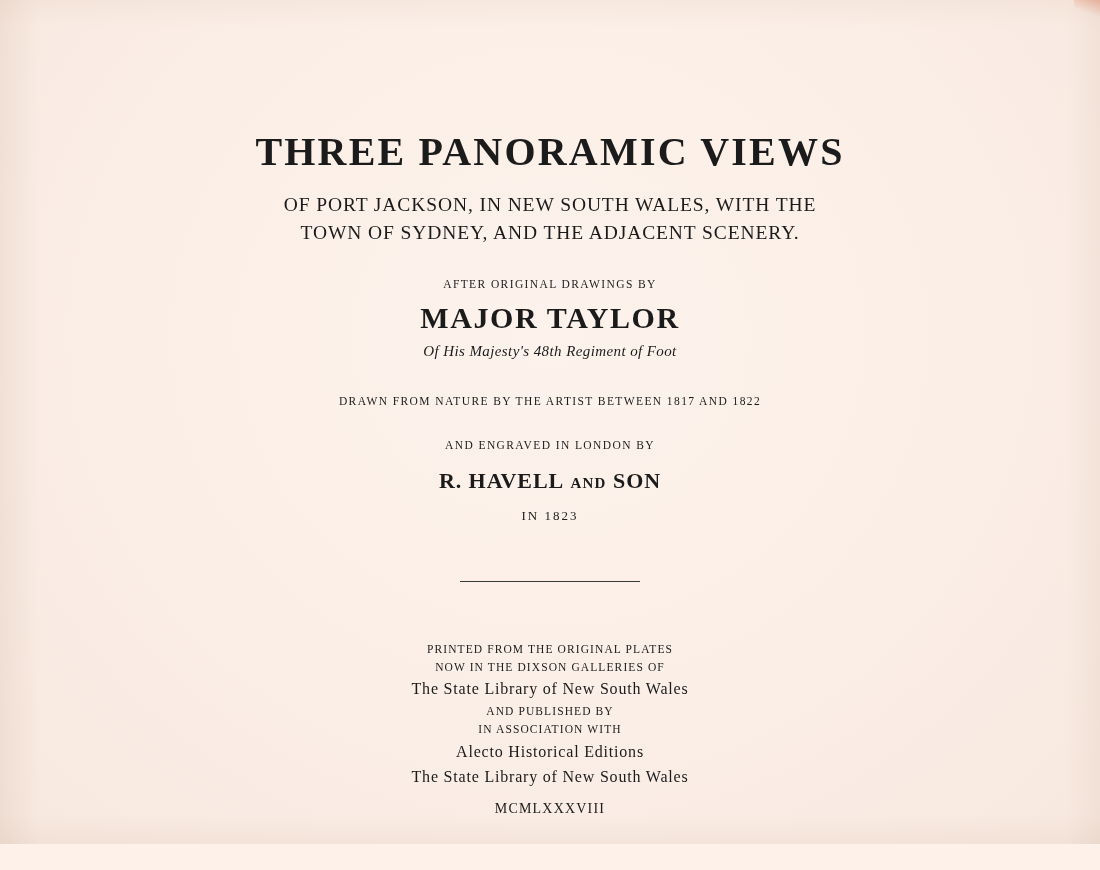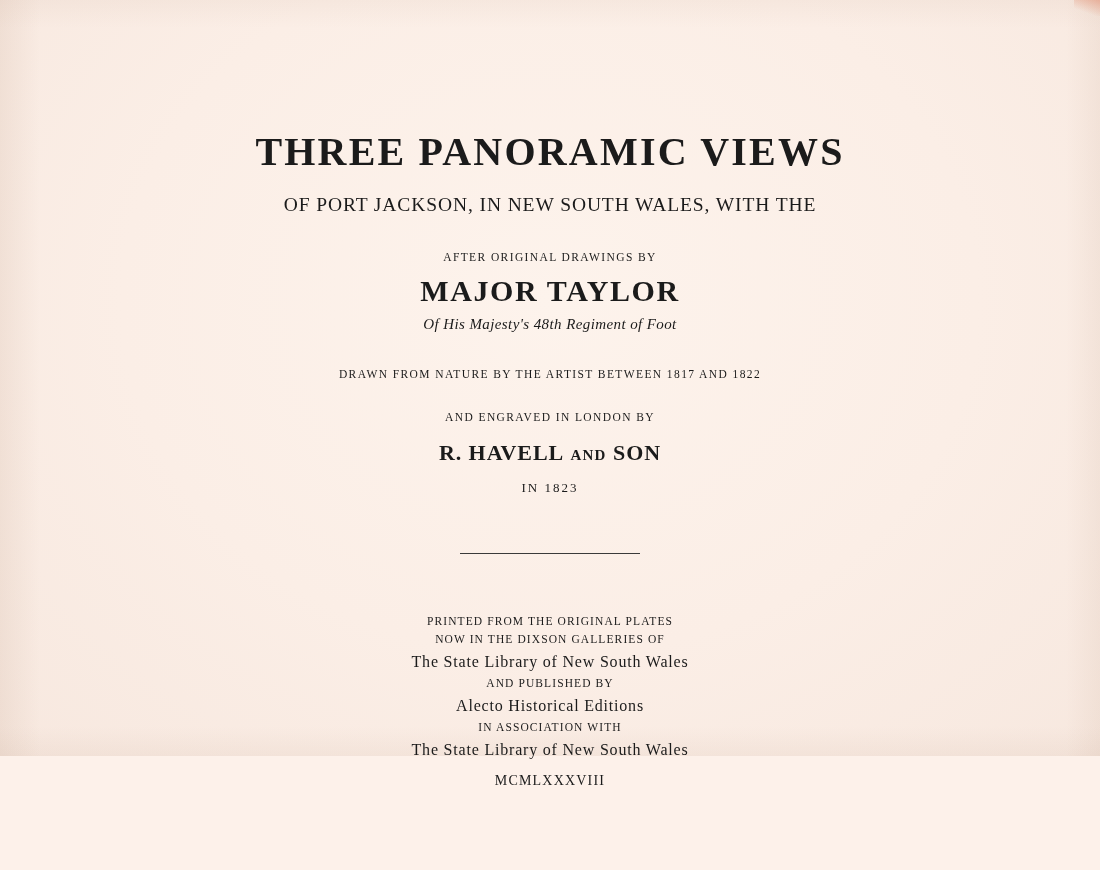--- a/index.html
+++ b/index.html
@@ -10,21 +10,21 @@
     width: 1100px;
     height: 870px;
     background: #fdf1ea;
     font-family: "Liberation Serif", serif;
     color: #1b1b1b;
     overflow: hidden;
   }
   .page {
     position: relative;
     width: 1100px;
-    height: 756px;
+    height: 844px;
     background:
       radial-gradient(ellipse at 50% 40%, #fdf3ec 0%, #fbeee6 55%, #f7e8df 100%);
   }
   
   .page::before {
     content: "";
     position: absolute;
     inset: 0;
     pointer-events: none;
     background:
@@ -166,20 +166,21 @@
 
 <div class="page">
   <div class="corner-mark"></div>
 
   <div class="content">
 
     <h1 class="title-main">THREE PANORAMIC VIEWS</h1>
 
     <div class="subtitle">
       <span class="line">OF PORT JACKSON, IN NEW SOUTH WALES, WITH THE</span>
+      <span class="line">TOWN OF SYDNEY, AND THE ADJACENT SCENERY.</span>
     </div>
 
     <p class="credit-small after-drawings">AFTER ORIGINAL DRAWINGS BY</p>
 
     <p class="artist-name">MAJOR  TAYLOR</p>
 
     <p class="regiment">Of His Majesty's 48th Regiment of Foot</p>
 
     <p class="credit-small drawn-line">DRAWN FROM NATURE BY THE ARTIST BETWEEN 1817 AND 1822</p>
 
@@ -193,21 +194,21 @@
 
     <p class="year">IN 1823</p>
 
     <hr class="rule">
 
     <div class="imprint">
       <span class="line">PRINTED FROM THE ORIGINAL PLATES</span>
       <span class="line">NOW IN THE DIXSON GALLERIES OF</span>
       <span class="line lg">The State Library of New South Wales</span>
       <span class="line">AND PUBLISHED BY</span>
+      <span class="line">IN ASSOCIATION WITH</span>
       <span class="line lg">Alecto Historical Editions</span>
-      <span class="line">IN ASSOCIATION WITH</span>
       <span class="line lg">The State Library of New South Wales</span>
     </div>
 
     <p class="roman-year">MCMLXXXVIII</p>
 
   </div>
 </div>
 
 </body></html>

